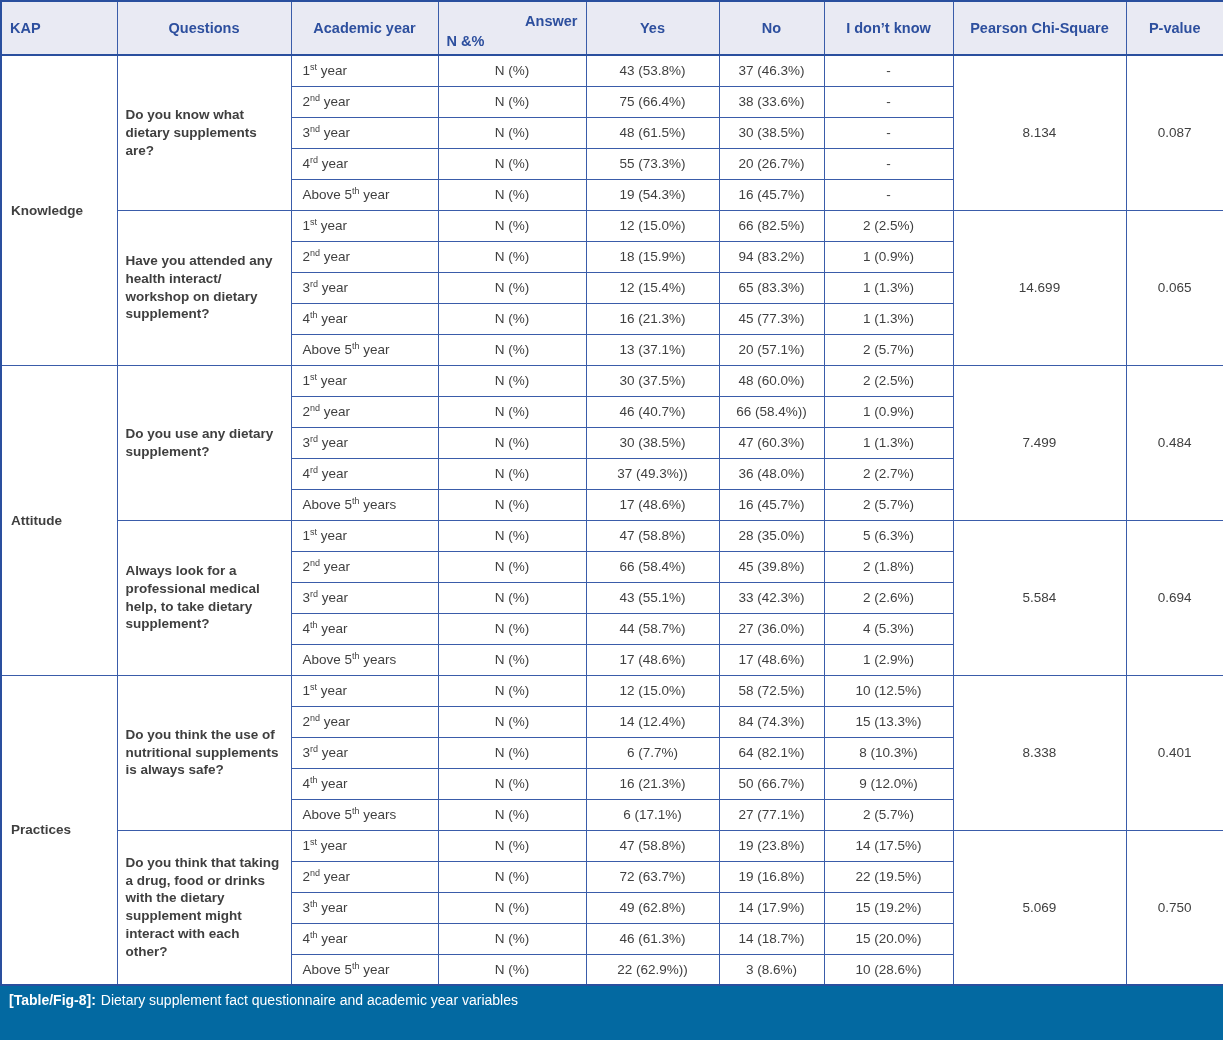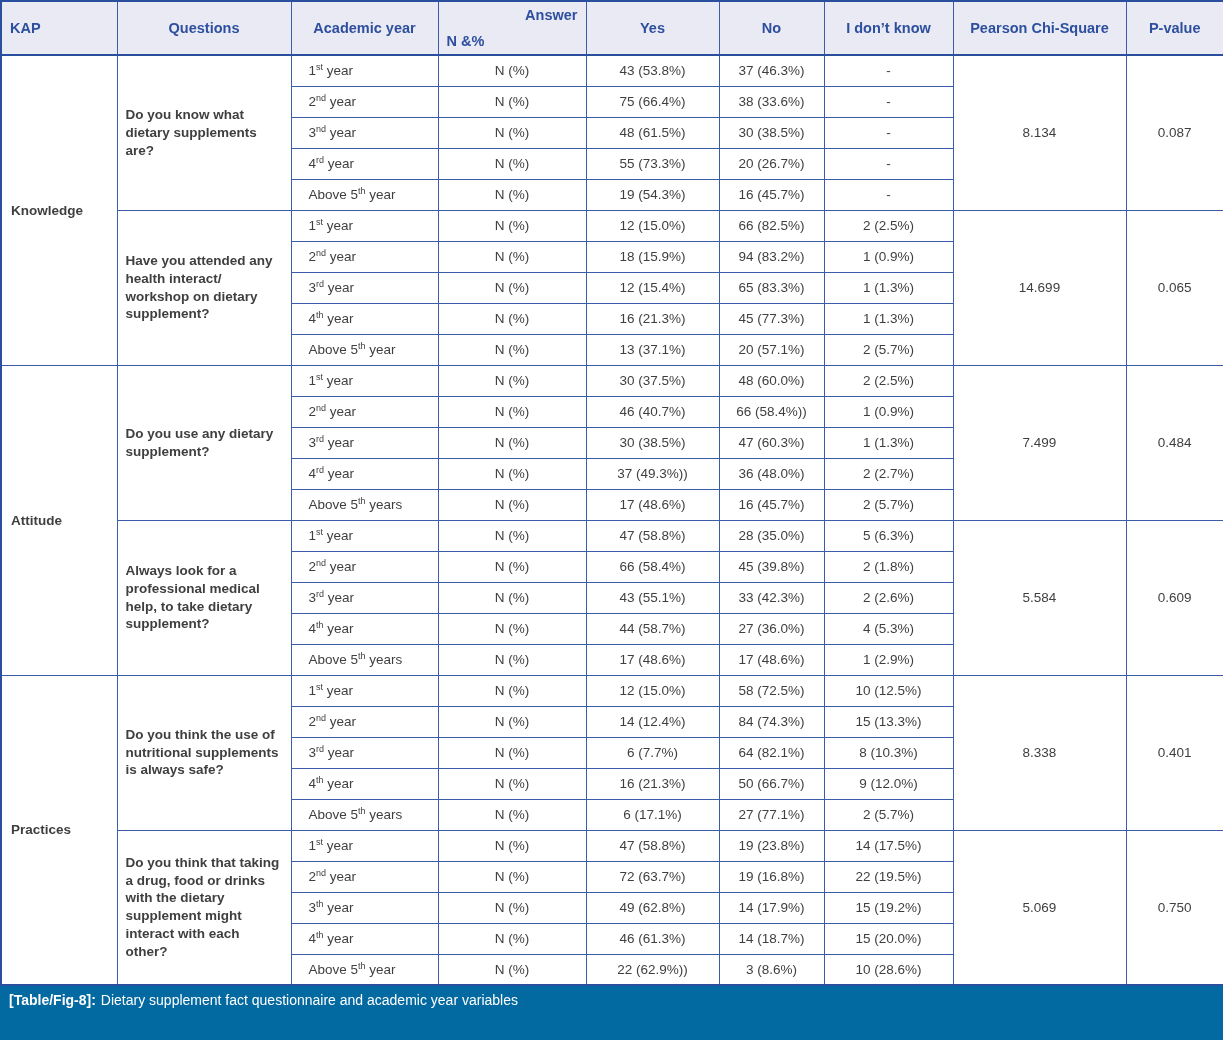--- a/index.html
+++ b/index.html
@@ -33,21 +33,21 @@
   
   th.diag {
     background-color: #ffffff;
     background-image: linear-gradient(to bottom right,
       transparent calc(50% - 1px),
       #3a5ca9 calc(50% - 1px),
       #3a5ca9 calc(50% + 1px),
       transparent calc(50% + 1px));
     position: relative;
   }
-  th.diag .diag-top    { position: absolute; top: 5px; right: 8px; }
+  th.diag .diag-top    { position: absolute; top: 11px; right: 8px; }
   th.diag .diag-bottom { position: absolute; bottom: 5px; left: 8px; }
 
   .kap-table tbody tr { height: 31px; }
   .kap-table tbody td {
     font-size: 13.5px;
     color: #3f3f3f;
     background: #fff;
     vertical-align: middle;
   }
   td.kap {
@@ -56,21 +56,21 @@
     font-size: 14.5px;
     padding-left: 9px;
     text-align: left;
   }
   td.question {
     padding: 4px 8px;
     line-height: 1.32;
     text-align: left;
     font-weight: bold;
   }
-  td.year { padding-left: 17px; text-align: left; white-space: pre; }
+  td.year { padding-left: 11px; text-align: left; white-space: pre; }
   td.year sup { font-size: 9px; line-height: 0; }
   td.nlab, td.val, td.stat { text-align: center; }
 
   .footer {
     flex: 1;
     background: #0369a1;
     color: #ffffff;
     padding: 5px 9px 4px 9px;
   }
   .footer .caption { font-size: 14px; line-height: 1.35; }
@@ -227,21 +227,21 @@
           <td class="val">2 (5.7%)</td>
         </tr>
         <tr>
           <td class="question" rowspan="5">Always look for a professional medical help, to take dietary supplement?</td>
           <td class="year"><span>1</span><sup>st</sup><span> year</span></td>
           <td class="nlab">N (%)</td>
           <td class="val">47 (58.8%)</td>
           <td class="val">28 (35.0%)</td>
           <td class="val">5 (6.3%)</td>
           <td class="stat" rowspan="5">5.584</td>
-          <td class="stat" rowspan="5">0.609</td>
+          <td class="stat" rowspan="5">0.694</td>
         </tr>
         <tr>
           <td class="year"><span>2</span><sup>nd</sup><span> year</span></td>
           <td class="nlab">N (%)</td>
           <td class="val">66 (58.4%)</td>
           <td class="val">45 (39.8%)</td>
           <td class="val">2 (1.8%)</td>
         </tr>
         <tr>
           <td class="year"><span>3</span><sup>rd</sup><span> year</span></td>

